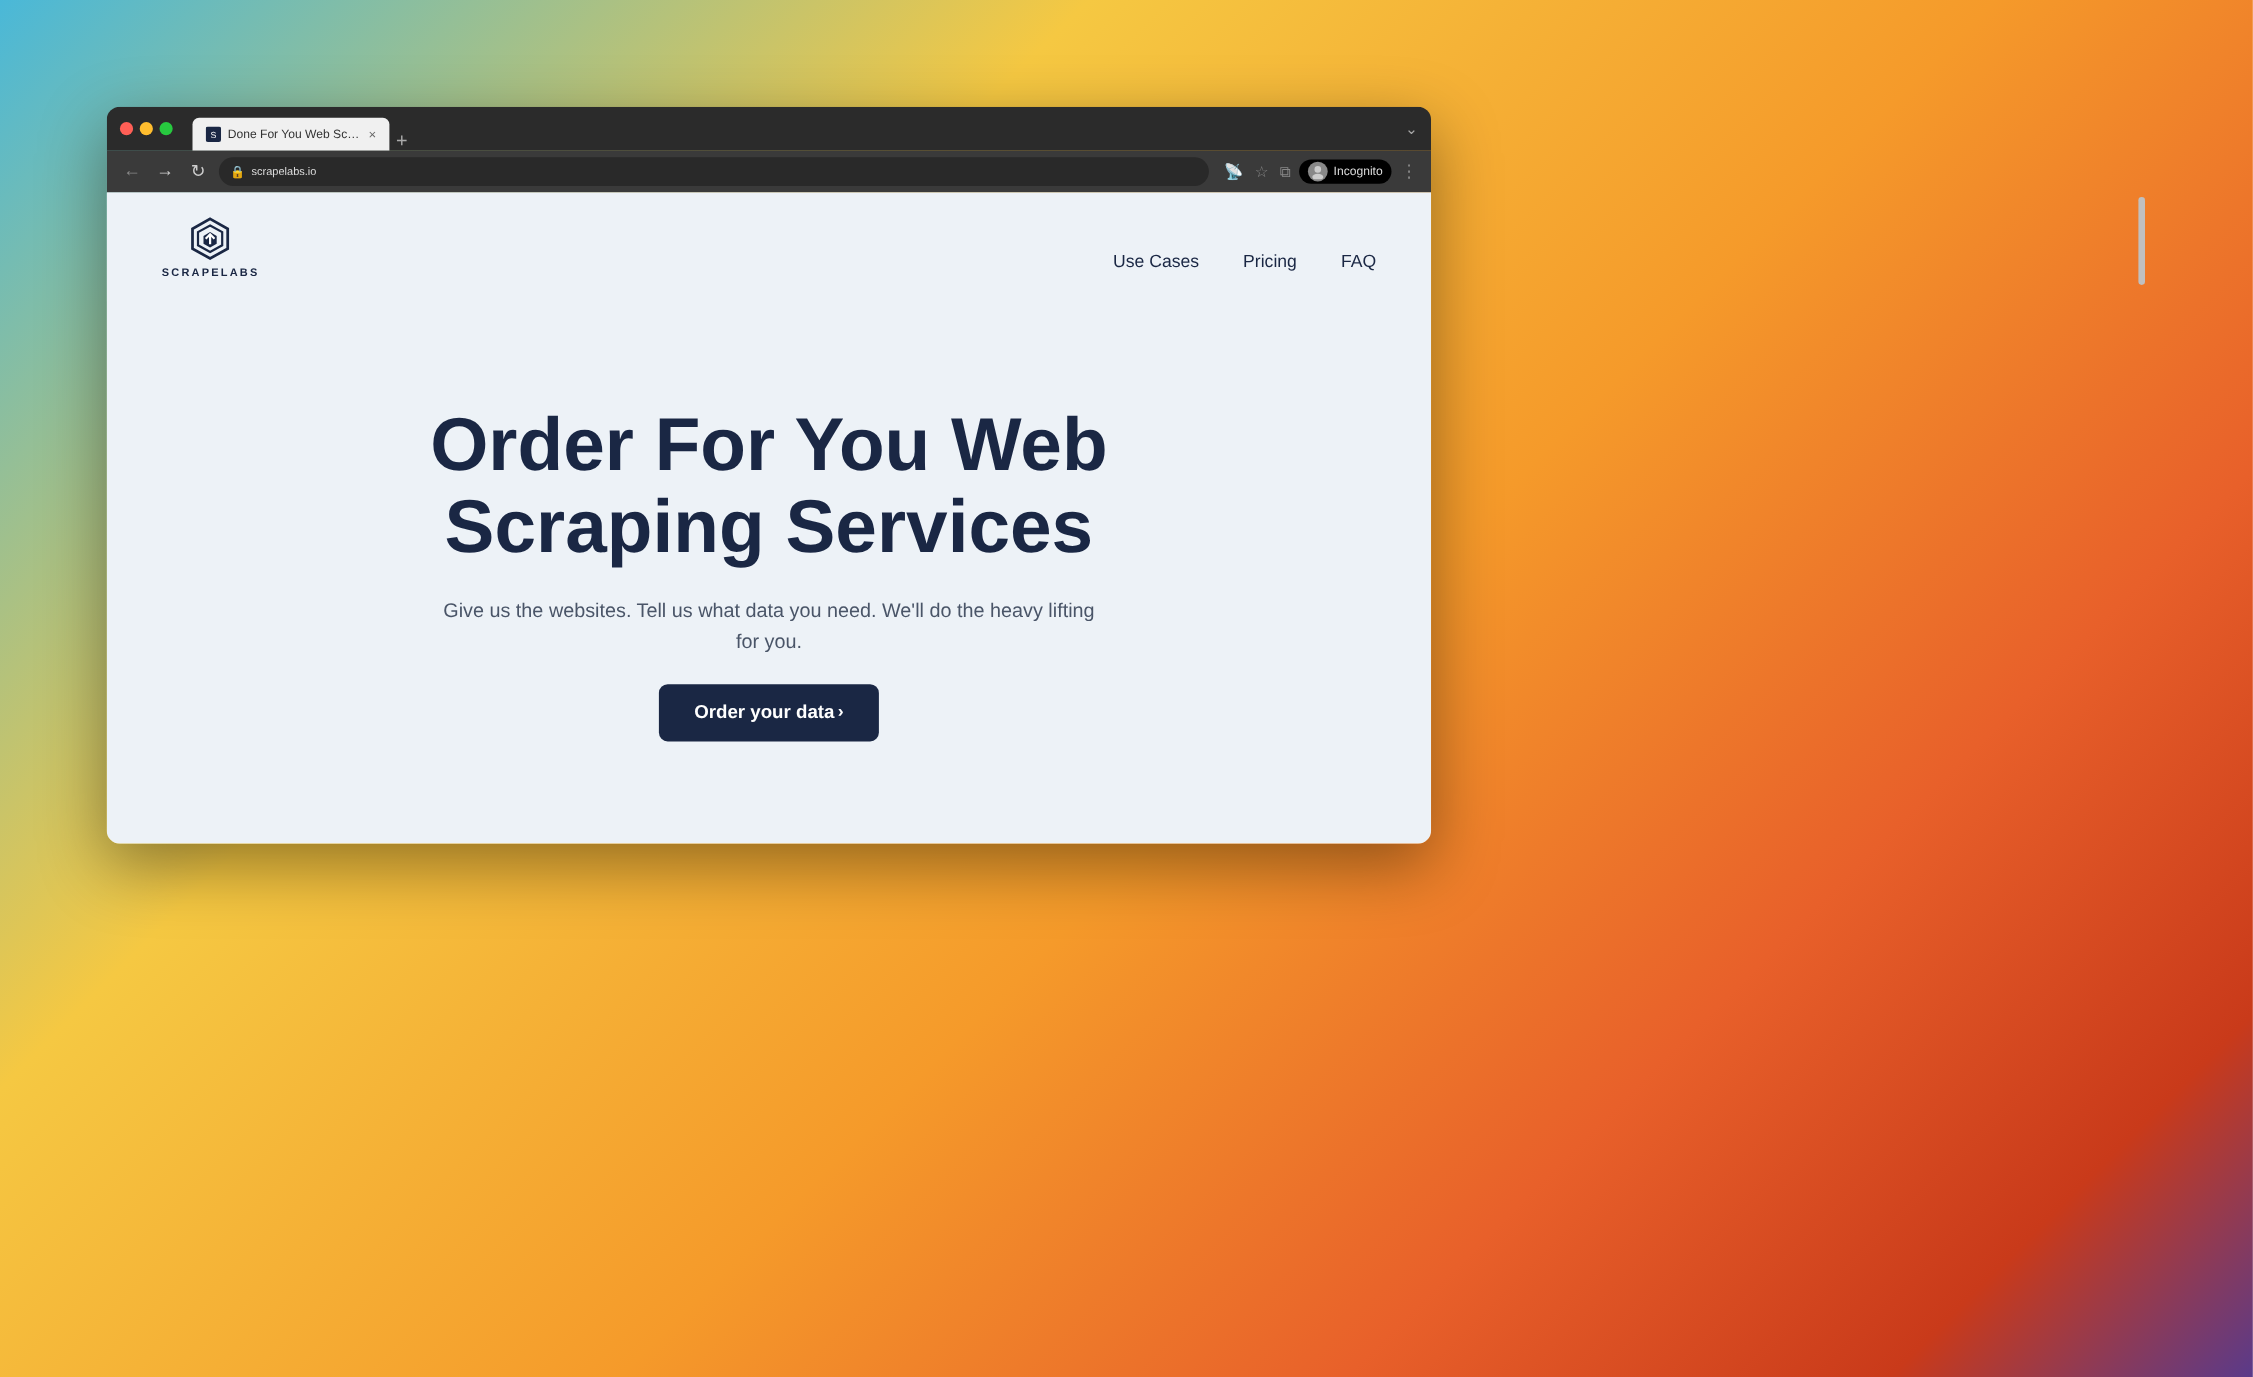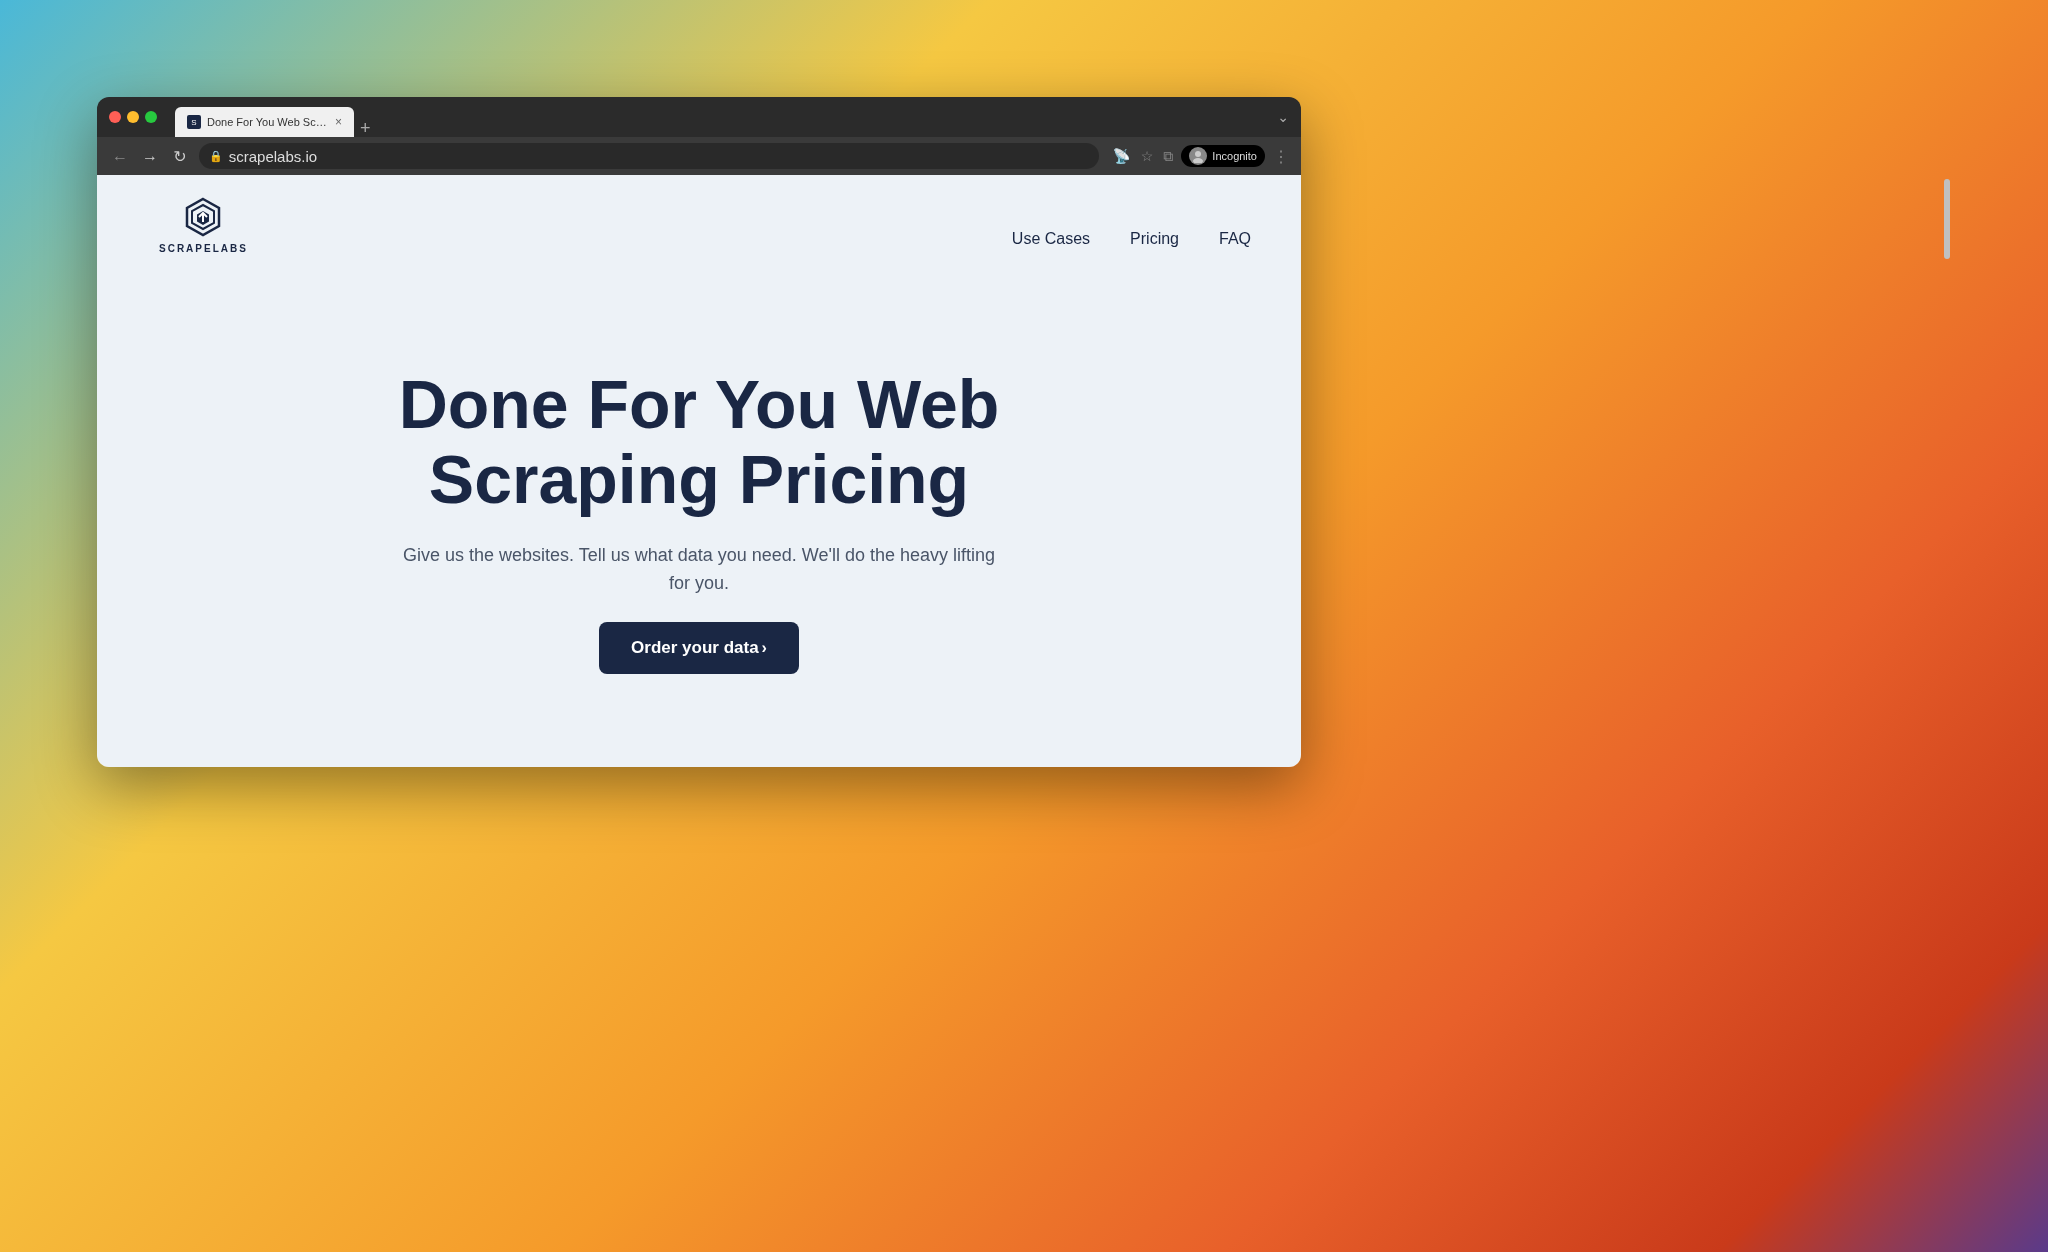--- a/index.html
+++ b/index.html
@@ -143,21 +143,21 @@
       padding: 0 10px;
       gap: 6px;
     }
 
     .lock-icon {
       font-size: 11px;
       color: #888;
     }
 
     .url-text {
-      font-size: 15px;
+      font-size: 10px;
       color: #ddd;
     }
 
     .toolbar-icons {
       display: flex;
       align-items: center;
       gap: 10px;
       margin-left: 6px;
     }
 
@@ -234,21 +234,20 @@
       justify-content: space-between;
       padding: 20px 50px;
       background: #edf2f7;
     }
 
     .logo-area {
       display: flex;
       flex-direction: column;
       align-items: center;
       gap: 4px;
-      margin-left: 12px;
     }
 
     .logo-icon {
       width: 44px;
       height: 44px;
     }
 
     .logo-text {
       font-size: 10px;
       font-weight: 700;
@@ -390,21 +389,21 @@
       </div>
 
       <div class="nav-links">
         <a class="nav-link">Use Cases</a>
         <a class="nav-link">Pricing</a>
         <a class="nav-link">FAQ</a>
       </div>
     </nav>
 
     <section class="hero">
-      <h1 class="hero-title">Done For You Web Scraping Pricing</h1>
+      <h1 class="hero-title">Order For You Web Scraping Services</h1>
       <p class="hero-subtitle">Give us the websites. Tell us what data you need. We'll do the heavy lifting for you.</p>
       <button class="cta-button">
         <span>Order your data</span>
         <span class="cta-arrow">›</span>
       </button>
     </section>
 
   </div>
 
 </div>

